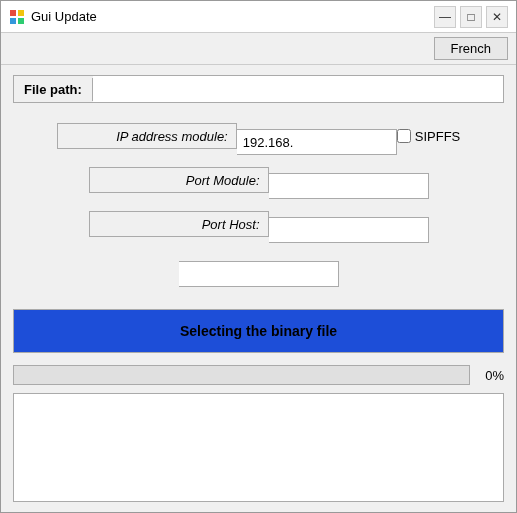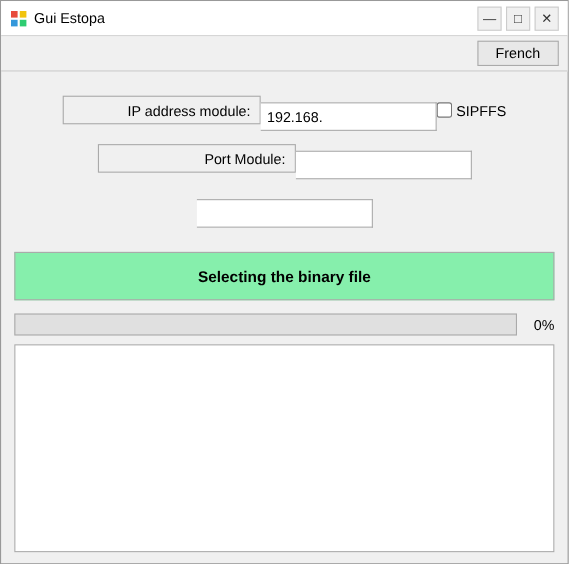--- a/index.html
+++ b/index.html
@@ -159,20 +159,21 @@
       background: #f0f0f0;
       padding: 3px 8px;
       text-align: right;
       width: 180px;
       font-size: 13px;
       color: #000;
       height: 26px;
       display: flex;
       align-items: center;
       justify-content: flex-end;
+      font-style: italic;
     }
 
     .form-input {
       border: 1px solid #aaa;
       border-left: none;
       background: #fff;
       padding: 3px 6px;
       width: 160px;
       height: 26px;
       outline: none;
@@ -199,21 +200,21 @@
 
     .buttons-row {
       display: flex;
       gap: 0;
       margin-top: 8px;
     }
 
     .action-btn {
       flex: 1;
       height: 44px;
-      background: #86efac;
+      background: #1d4ed8;
       border: 1px solid #aaa;
       cursor: pointer;
       font-size: 14px;
       font-weight: bold;
       color: #000;
     }
 
     .progress-row {
       display: flex;
       align-items: center;
@@ -262,55 +263,63 @@
   <div class="title-bar">
     <div class="title-bar-left">
       <div class="title-icon">
         <svg viewBox="0 0 16 16">
           <rect x="1" y="1" width="6" height="6" fill="#e74c3c"></rect>
           <rect x="9" y="1" width="6" height="6" fill="#f1c40f"></rect>
           <rect x="1" y="9" width="6" height="6" fill="#3498db"></rect>
           <rect x="9" y="9" width="6" height="6" fill="#2ecc71"></rect>
         </svg>
       </div>
-      <span class="title-text">Gui Estopa</span>
+      <span class="title-text">Gui Update</span>
     </div>
     <div class="title-controls">
       <button class="title-btn">—</button>
       <button class="title-btn">□</button>
       <button class="title-btn close">✕</button>
     </div>
   </div>
 
   <div class="menu-bar">
     <button class="french-btn">French</button>
   </div>
 
   <div class="content">
 
+    <div class="file-path-row">
+      <span class="file-path-label">File path:</span>
+      <input class="file-path-value" type="text" value="" style="">
+    </div>
 
     <div class="form-section">
 
       <div class="form-row">
         <div style="display:flex; align-items:center; gap:0;">
           <div class="form-label-box">IP address module:</div>
           <input class="form-input" type="text" value="192.168." style="">
         </div>
         <div class="checkbox-row">
           <input type="checkbox" style="">
           <span class="sipffs-label">SIPFFS</span>
         </div>
       </div>
 
       <div class="form-row">
         <div class="form-label-box">Port Module:</div>
         <input class="form-input" type="text" value="" style="">
       </div>
 
 
+      <div class="form-row">
+        <div class="form-label-box">Port Host:</div>
+        <input class="form-input" type="text" value="" style="">
+      </div>
 
       <div class="form-row">
         <input class="form-input" type="password" value="" style="">
       </div>
 
     </div>
 
     <div class="buttons-row">
       <button class="action-btn">Selecting the binary file</button>
     </div>

